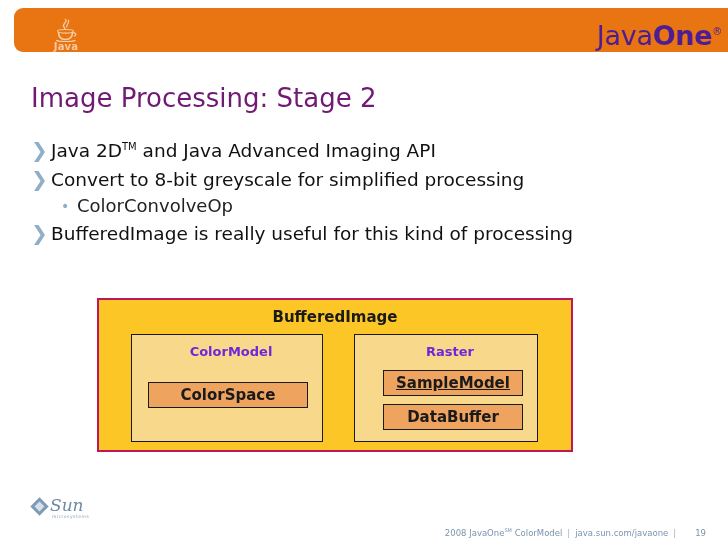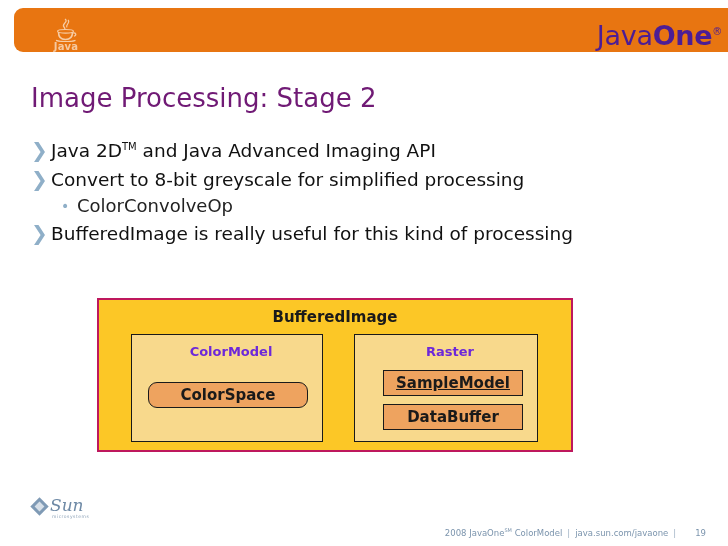--- a/index.html
+++ b/index.html
@@ -194,21 +194,20 @@
     font-size: 15px;
     font-weight: bold;
     color: #1a1a1a;
   }
   .chip-colorspace {
     left: 16px;
     top: 47px;
     width: 160px;
     height: 26px;
     line-height: 24px;
-    border-radius: 9px;
   }
   .chip-samplemodel {
     left: 28px;
     top: 35px;
     width: 140px;
     height: 26px;
     line-height: 24px;
     text-decoration: underline;
   }
   .chip-databuffer {

